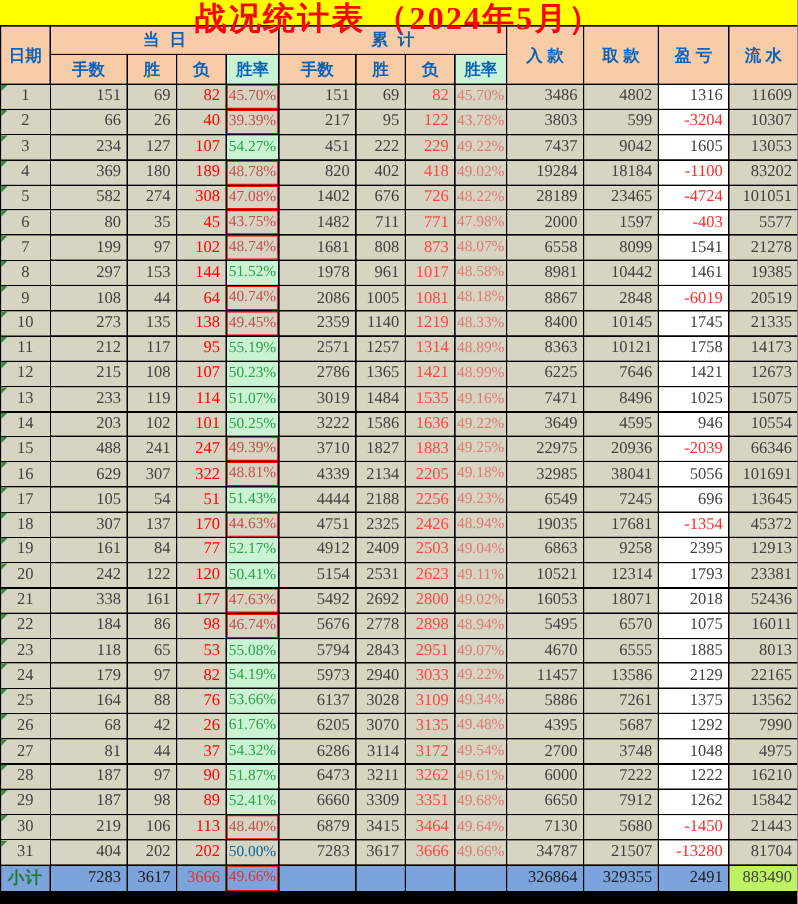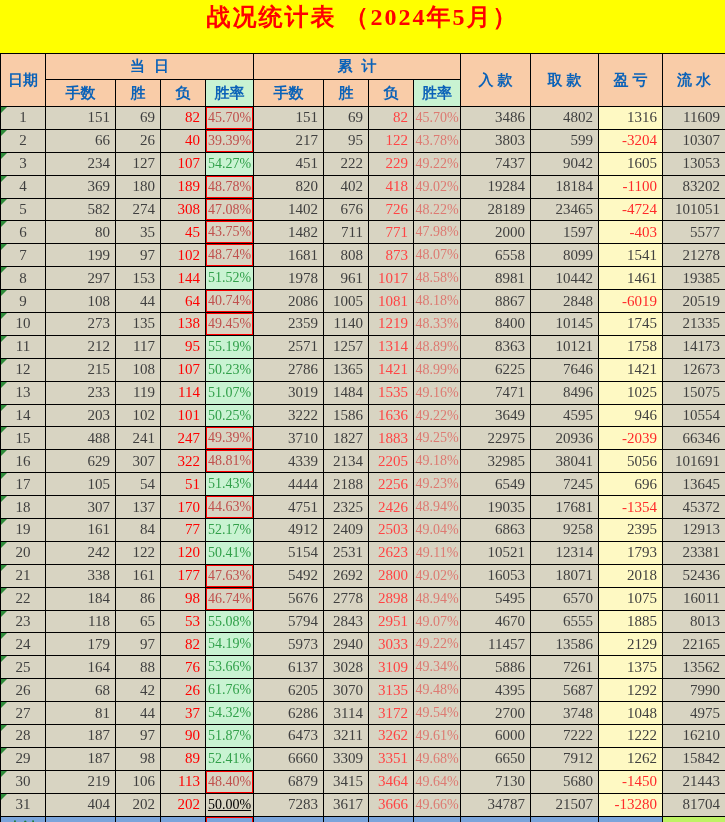--- a/index.html
+++ b/index.html
@@ -1,39 +1,39 @@
 <!DOCTYPE html>
 <html><head>
 <meta charset="utf-8">
 <style>
   html,body{margin:0;padding:0;background:#fff;}
   .sheet{width:725px;height:822px;overflow:hidden;background:#000;
          font-family:"Liberation Serif","DejaVu Serif",serif;}
-  .title-bar{height:53px;background:#FFFF00;color:#FE0000;font-weight:bold;
-             font-size:24px;line-height:35px;text-align:center;letter-spacing:2px;
+  .title-bar{height:23px;background:#FFFF00;color:#FE0000;font-weight:bold;
+             font-size:29px;line-height:35px;text-align:center;letter-spacing:2px;
              font-family:"Liberation Serif","DejaVu Serif",serif;}
   table{border-collapse:collapse;table-layout:fixed;width:725px;}
   th,td{border:1px solid #000;overflow:hidden;white-space:nowrap;padding:0;}
   thead th{background:#F9CCA8;color:#0B62B8;font-size:15px;font-weight:bold;text-align:center;}
   thead th.merged{letter-spacing:9px;text-indent:9px;}
   thead th.side{letter-spacing:4px;text-indent:4px;font-family:Liberation Serif, serif;}
   thead th.green-hd{background:#C9F3D2;}
   td{background:#D8D4C2;color:#3F3F3F;font-size:15px;}
   td.num{text-align:right;padding-right:5px;}
   td.date{text-align:center;position:relative;}
   td.date::before{content:"";position:absolute;top:0;left:0;width:0;height:0;
                   border-top:6px solid #2E8B3A;border-right:6px solid transparent;}
   td.loss1{color:#FF0000;}
   td.loss2{color:#FF4444;}
   td.rate{text-align:center;font-size:14px;}
   td.gt{background:#C9F3D2;color:#31A04A;}
   td.lt{color:#C0504D;box-shadow:inset 0 0 0 1px #FF0000;}
-  td.eq{color:#000000;text-decoration:underline;}
+  td.eq{color:#0369a1;}
   td.crate{text-align:center;font-size:14px;color:#DD7A72;}
-  td.pnl{background:#fef9c3;}
+  td.pnl{background:#ffffff;}
   td.pnl.neg{color:#FF2A2A;}
   tr.subtotal td{background:#7AA4DB;color:#1a1a1a;}
   tr.subtotal td.label{color:#1E7A33;font-weight:bold;text-align:center;
                        font-size:15px;letter-spacing:1px;}
   tr.subtotal td.redv{color:#E03030;}
   tr.subtotal td.ratebox{box-shadow:inset 0 0 0 1px #FF0000;color:#E03030;}
   tr.subtotal td.turn{background:#bef264;color:#3F3F3F;}
 </style>
 </head>
 <body>

